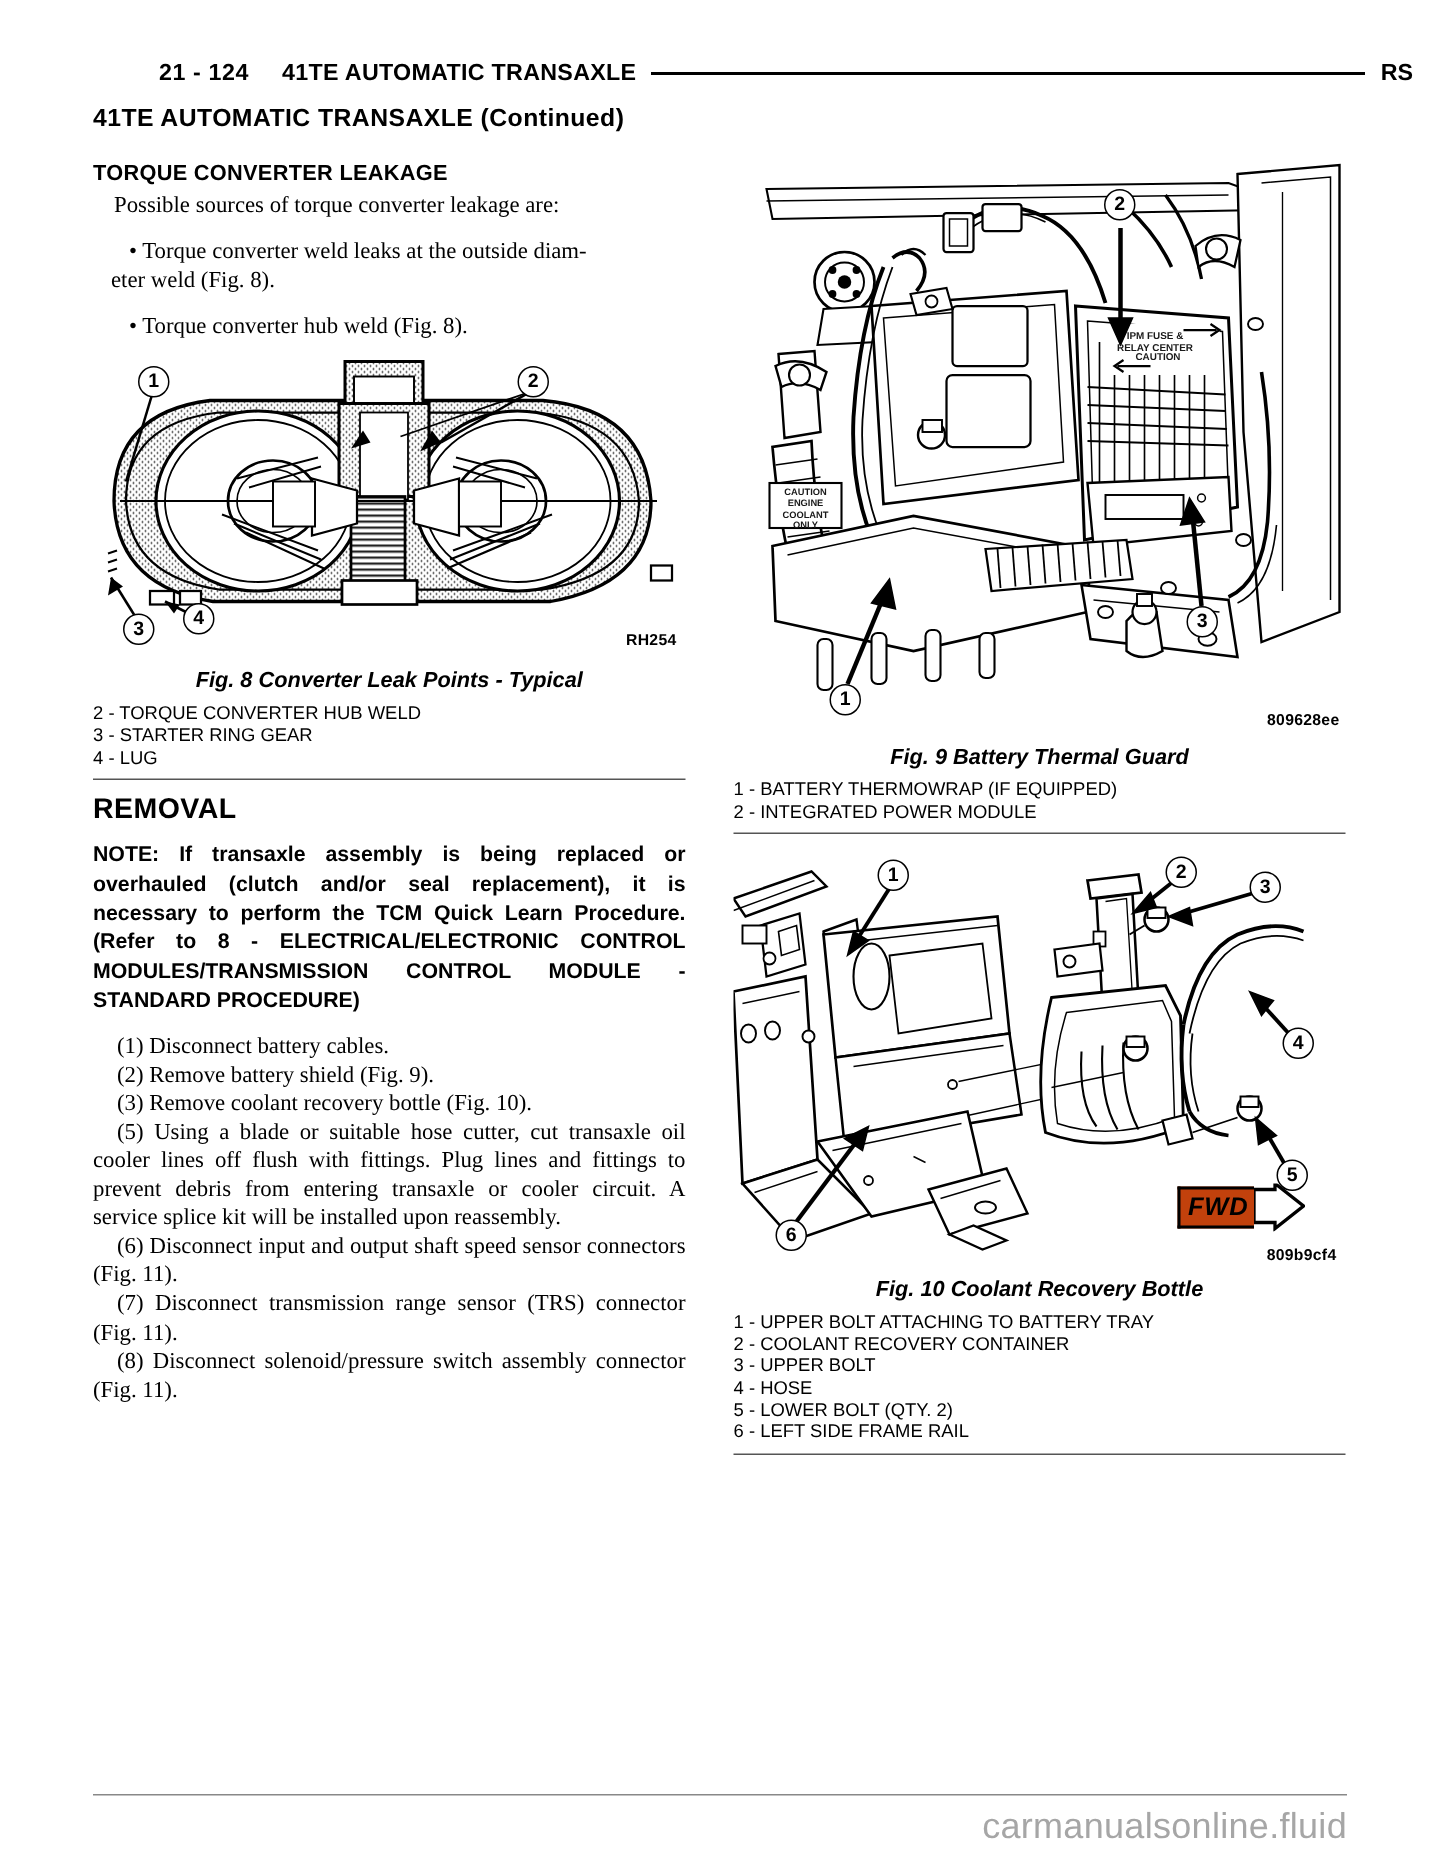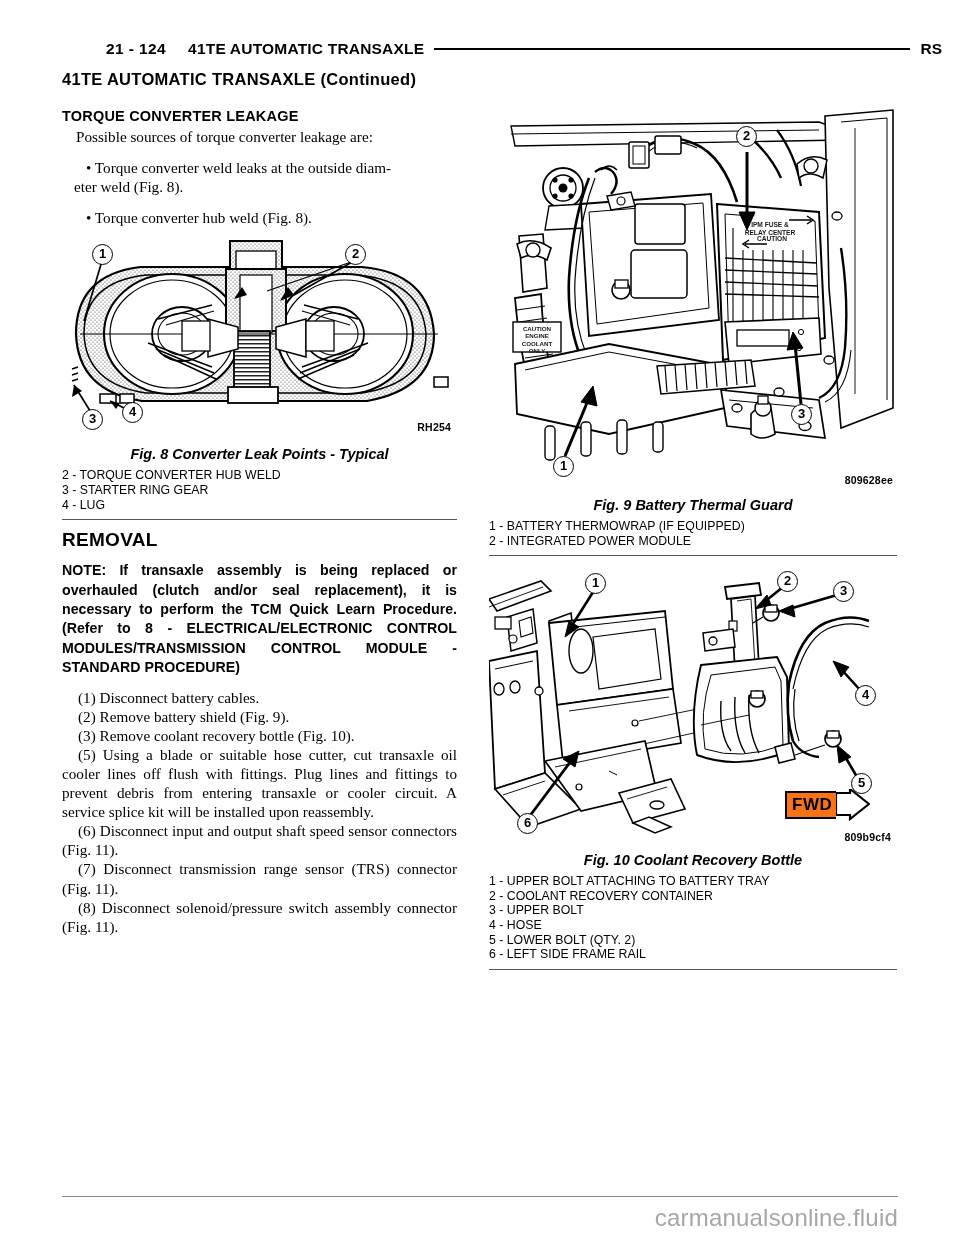--- a/index.html
+++ b/index.html
@@ -204,22 +204,23 @@
     display: flex;
     align-items: center;
     font-family: "Liberation Sans", sans-serif;
     font-weight: bold;
     font-size: 17px;
   }
   .fwd-text {
     border: 2.2px solid #000;
     border-right: none;
     padding: 2px 4px 2px 5px;
-    background: #f97316;
+    background: #c2410c;
     letter-spacing: 0.5px;
+    font-style: italic;
   }
 
   
   .footer-rule {
     position: absolute;
     left: 62px;
     top: 1196px;
     width: 836px;
     border-top: 1.2px solid #888;
     height: 0;

